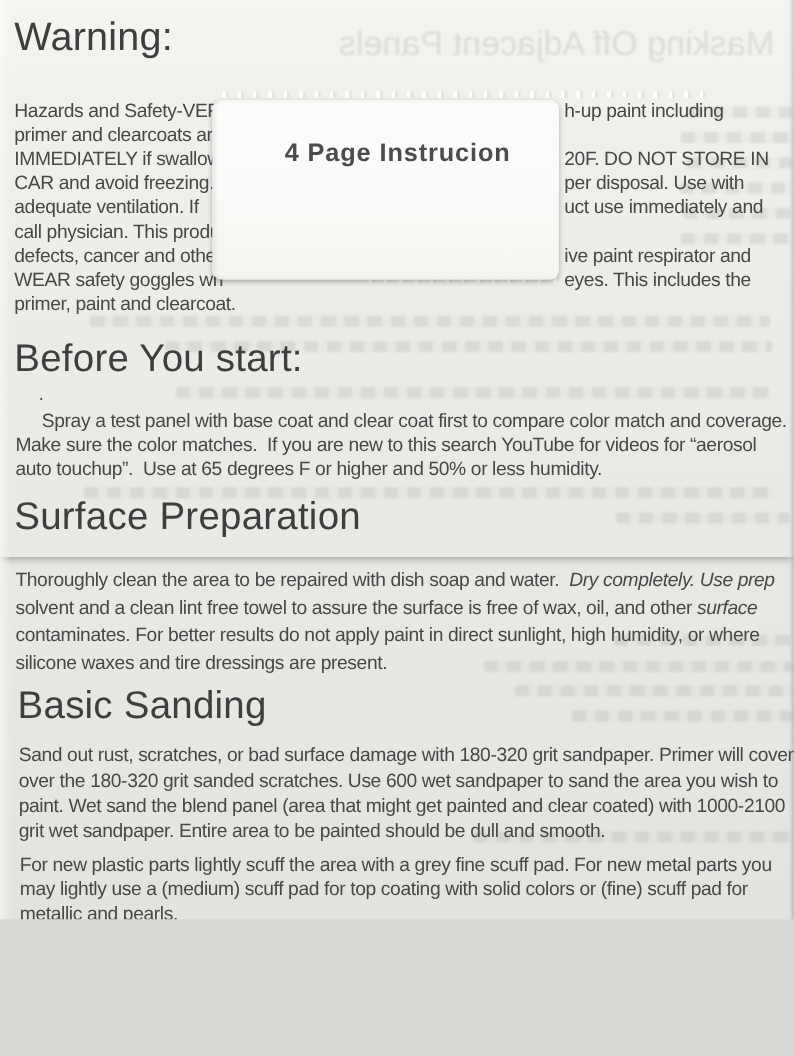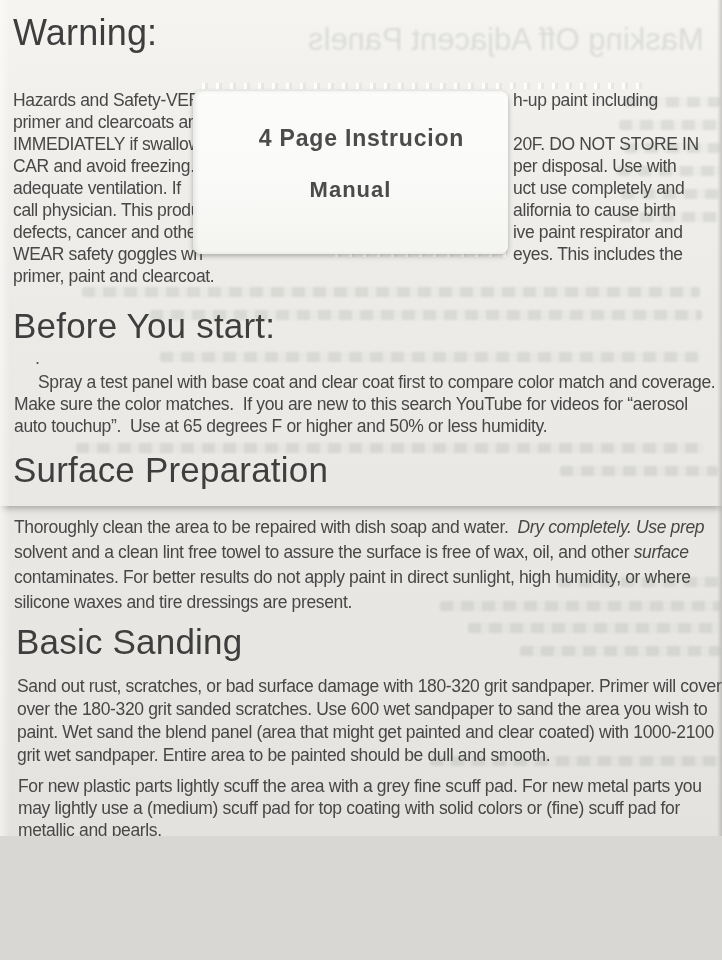--- a/index.html
+++ b/index.html
@@ -99,22 +99,22 @@
 
   <div class="content">
 
     <div class="h1" style="top:12px;">Warning:</div>
 
     <div class="p1">
       <div class="bline" style="left:13px;top:90px;"><span>Hazards and Safety-VERY</span><span class="frag-right">h-up paint including</span></div>
       <div class="bline" style="left:13px;top:112px;"><span>primer and clearcoats ar</span></div>
       <div class="bline" style="left:13px;top:134px;"><span>IMMEDIATELY if swallow</span><span class="frag-right">20F. DO NOT STORE IN</span></div>
       <div class="bline" style="left:13px;top:156px;"><span>CAR and avoid freezing.</span><span class="frag-right">per disposal. Use with</span></div>
-      <div class="bline" style="left:13px;top:178px;"><span>adequate ventilation. If </span><span class="frag-right">uct use completely and</span></div>
-      <div class="bline" style="left:13px;top:200px;"><span>call physician. This produ</span><span class="frag-right">alifornia to cause birth</span></div>
+      <div class="bline" style="left:13px;top:178px;"><span>adequate ventilation. If </span><span class="frag-right">uct use immediately and</span></div>
+      <div class="bline" style="left:13px;top:200px;"><span>call physician. This produ</span></div>
       <div class="bline" style="left:13px;top:222px;"><span>defects, cancer and othe</span><span class="frag-right">ive paint respirator and</span></div>
       <div class="bline" style="left:13px;top:244px;"><span>WEAR safety goggles wh</span><span class="frag-right">eyes. This includes the</span></div>
       <div class="bline" style="left:13px;top:266px;">primer, paint and clearcoat.</div>
     </div>
 
     <div class="h1" style="top:306px;font-size:35px;">Before You start:</div>
     <div class="stray-dot">.</div>
     <div class="bline" style="left:14px;top:372px;margin-left:24px;">Spray a test panel with base coat and clear coat first to compare color match and coverage.</div>
     <div class="bline" style="left:14px;top:394px;">Make sure the color matches.  If you are new to this search YouTube for videos for “aerosol</div>
     <div class="bline" style="left:14px;top:416px;">auto touchup”.  Use at 65 degrees F or higher and 50% or less humidity.</div>
@@ -133,16 +133,15 @@
 
     <div class="bline" style="left:18px;top:776px;">For new plastic parts lightly scuff the area with a grey fine scuff pad. For new metal parts you</div>
     <div class="bline" style="left:18px;top:798px;">may lightly use a (medium) scuff pad for top coating with solid colors or (fine) scuff pad for</div>
     <div class="bline" style="left:18px;top:820px;">metallic and pearls.</div>
   </div>
 
   <div class="perf perf-top"></div>
   <div class="perf perf-bottom"></div>
   <div class="sticker">
     <div class="l1">4 Page Instrucion</div>
-    <div class="l2">Manual</div>
   </div>
 
 </div>
 
 </body></html>

